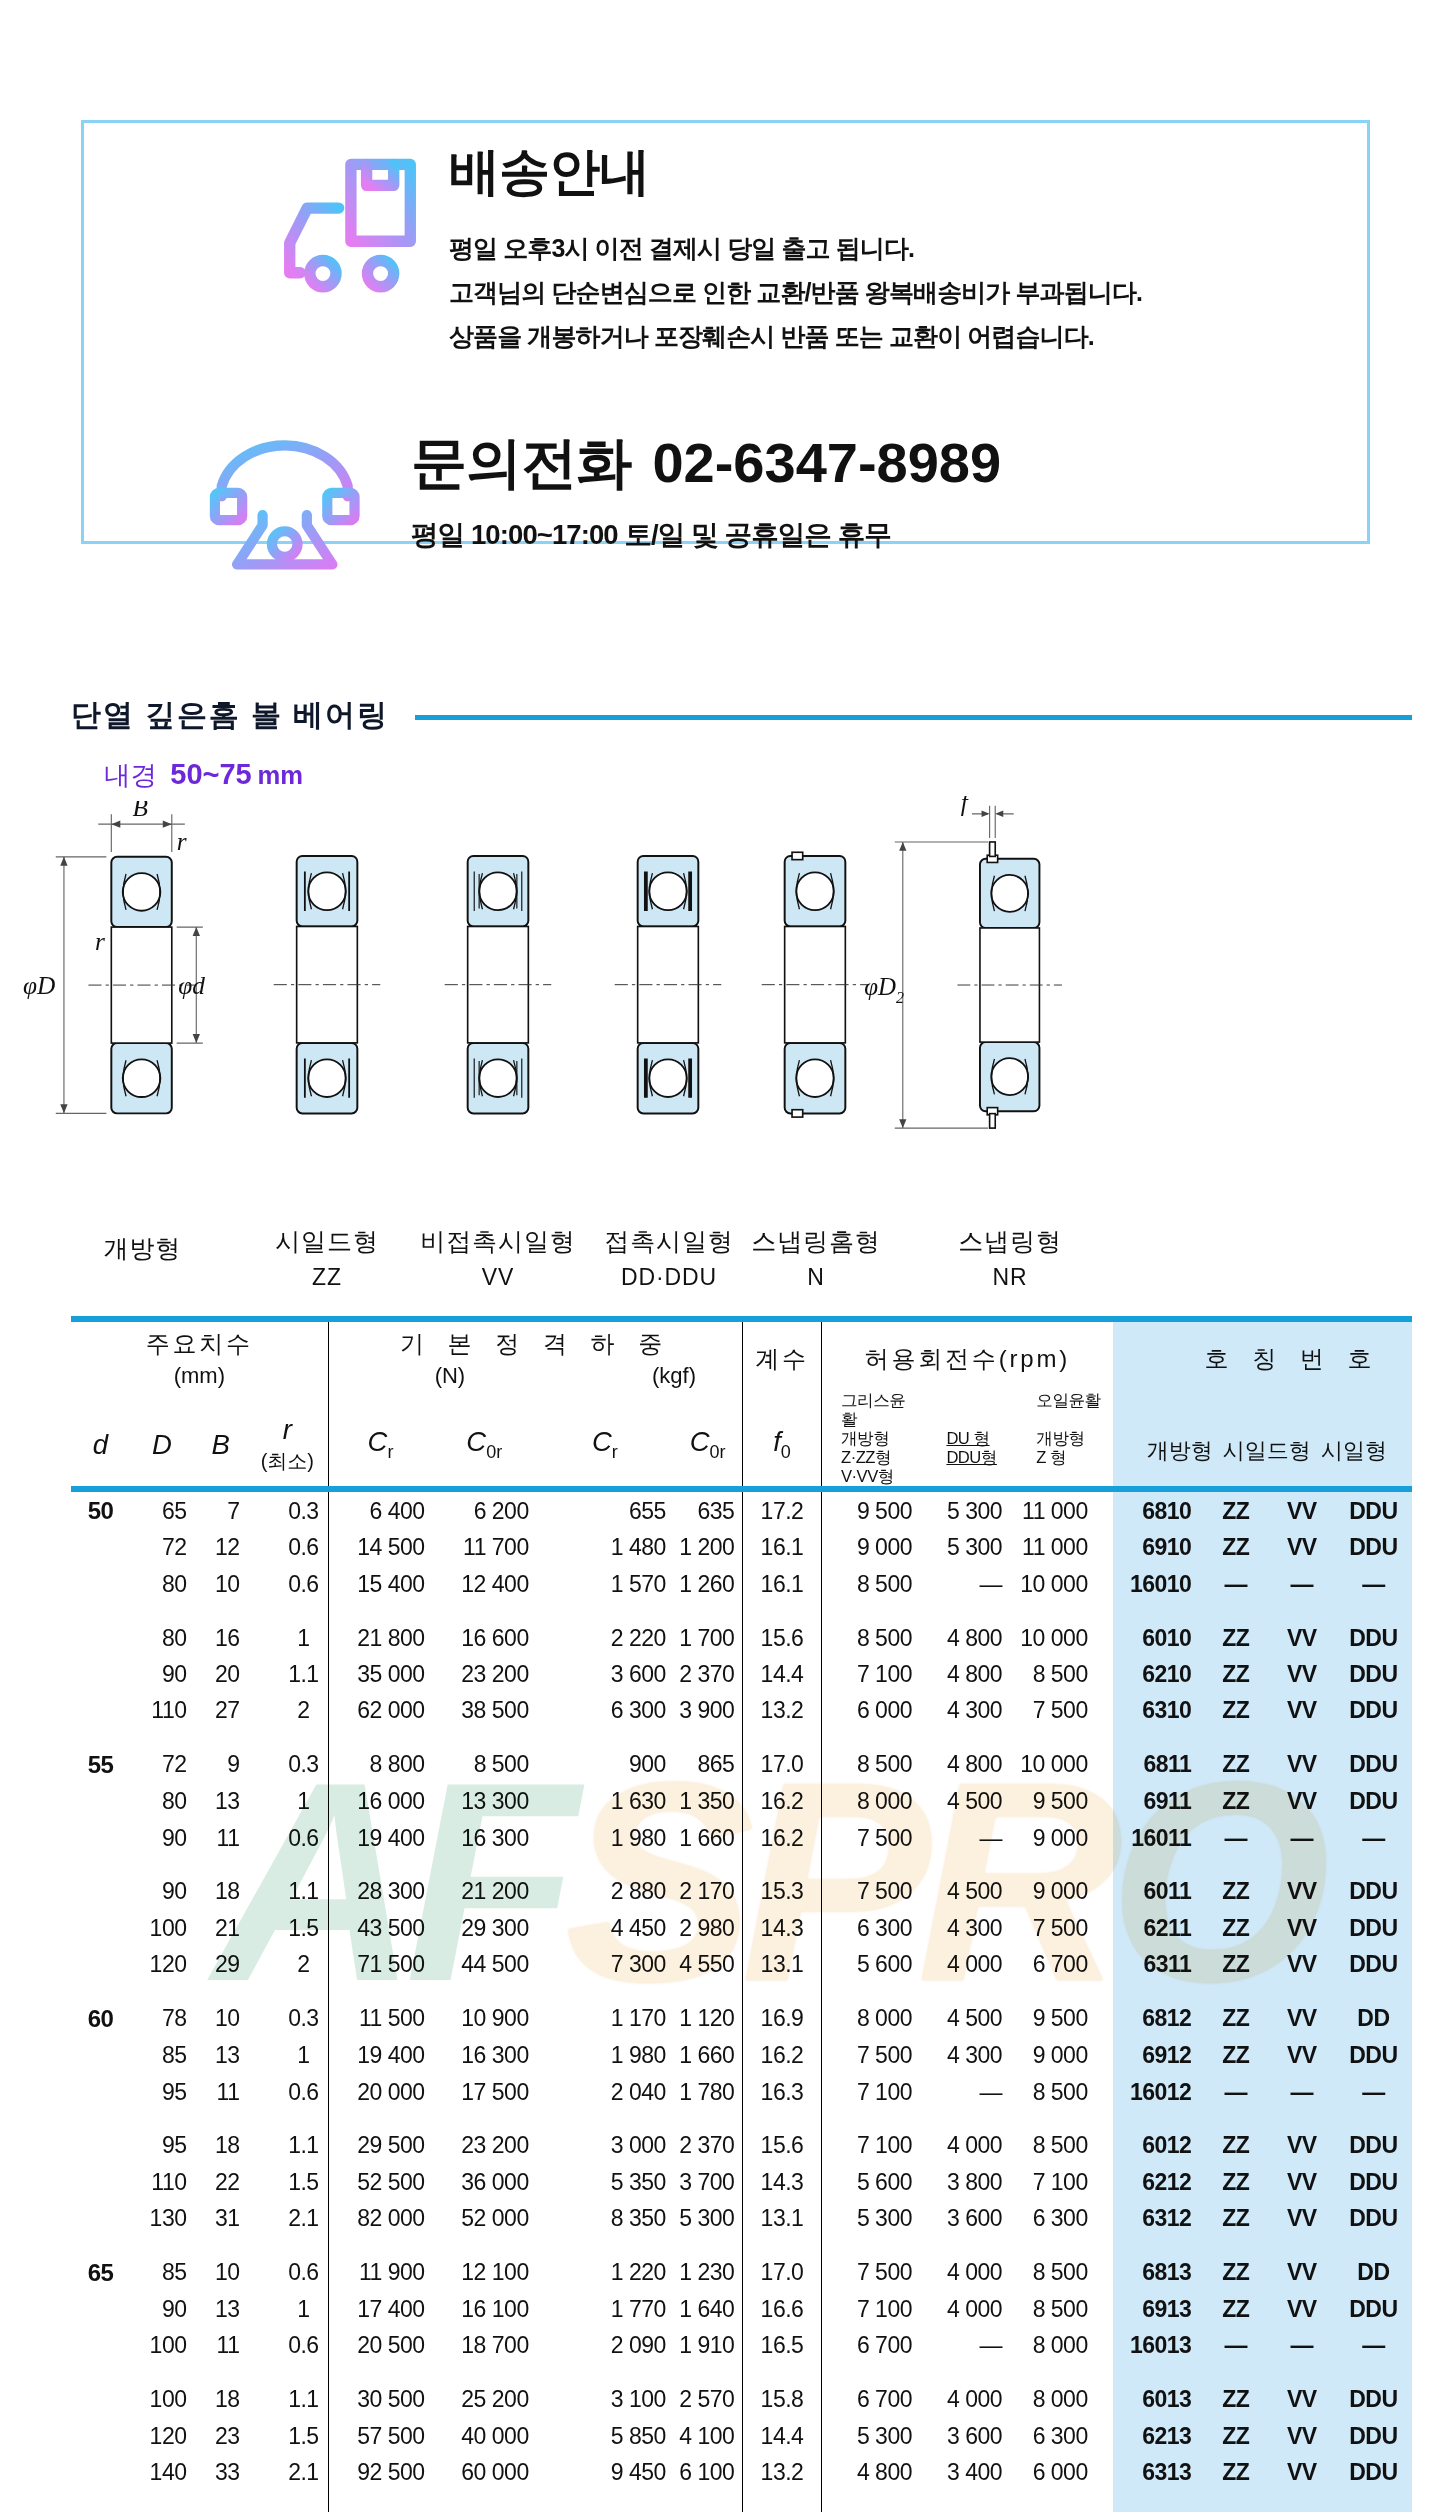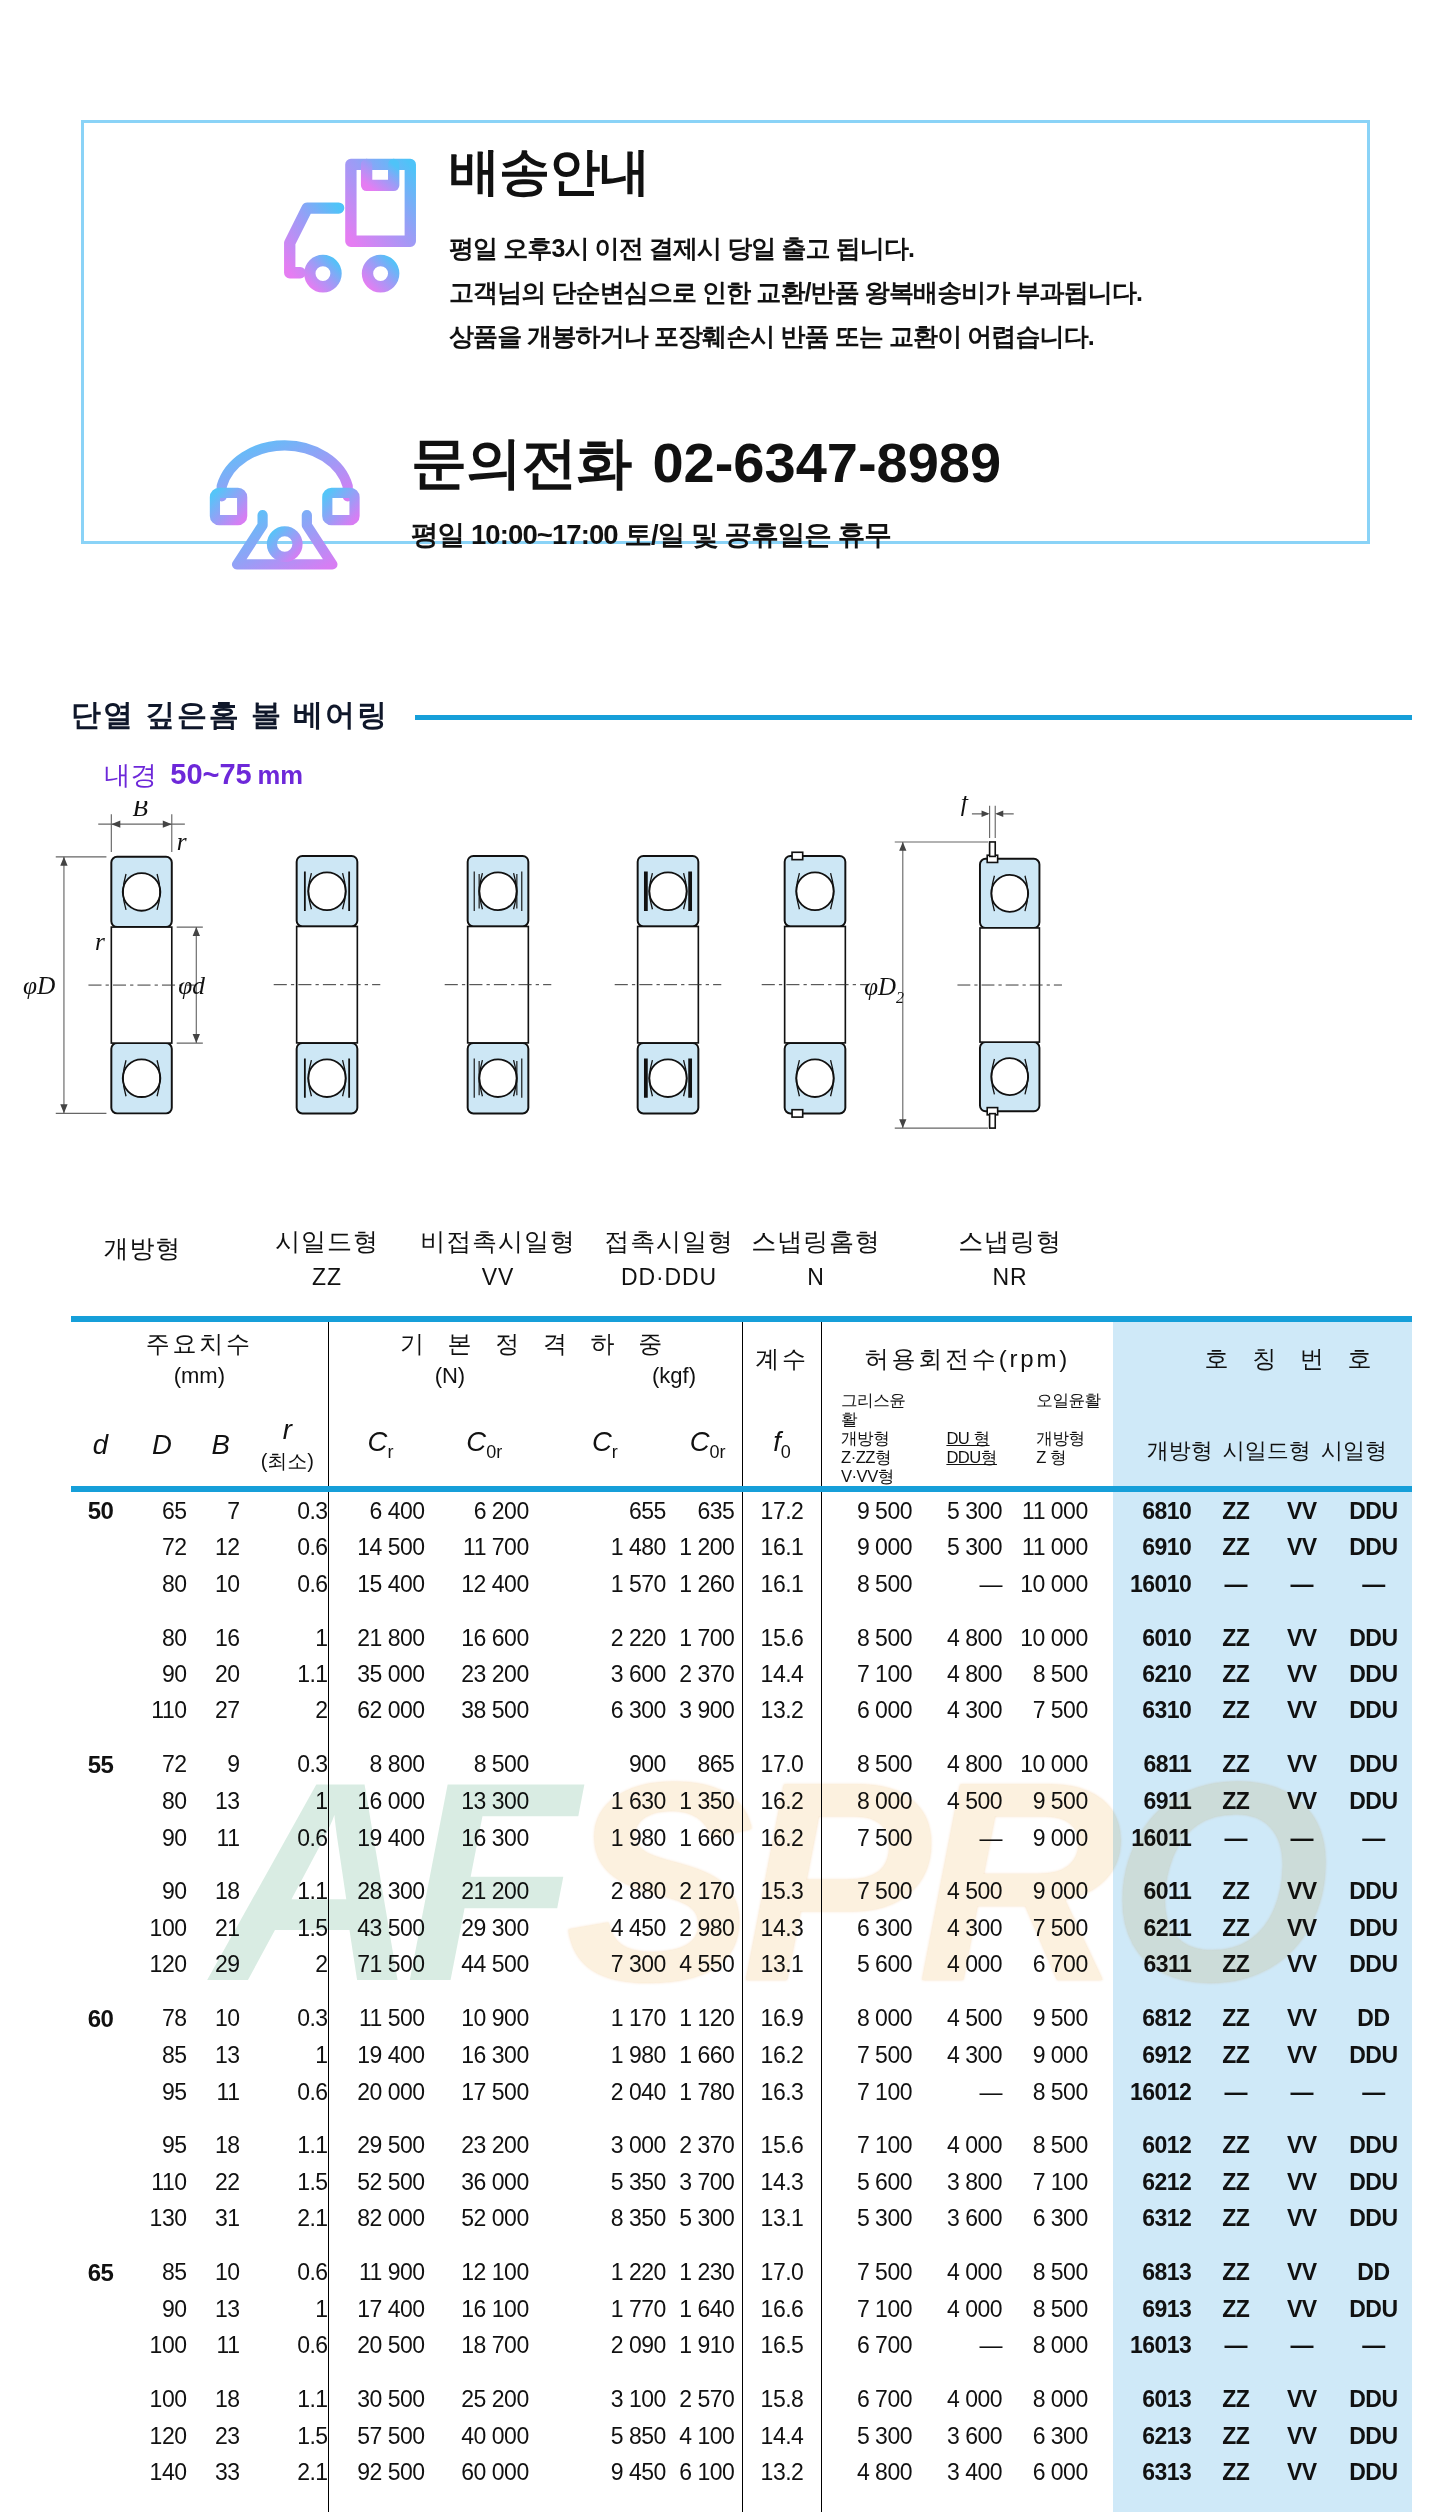--- a/index.html
+++ b/index.html
@@ -72,21 +72,21 @@
   .rpm-c1 { width:98px; padding-left:19px; }
   .rpm-c2 { width:90px;  padding-left:26.5px;text-decoration:underline; }
   .rpm-c3 { width:103px; padding-left:26.5px; }
   .part-sub { padding:0; }
   .part-cols { display:flex; justify-content:space-between; padding:26.5px 25px 0 34px; font-size:22px; letter-spacing:0px; }
 
   tbody td { font-size:23px; letter-spacing:-0.5px; padding-top:4.7px; padding-bottom:4.7px; }
   tbody tr.gap td { padding-top:22px; }
   td.num  { text-align:right; padding-right:7.6px; }
   td.td-d { text-align:center; font-weight:700; font-size:24px; }
-  td.td-r { text-align:right; padding-left:32px; }
+  td.td-r { text-align:center; padding-left:32px; }
   td.ctr  { text-align:center; }
   td.pr-big { padding-right:25px; }
   td.pnum { text-align:right; padding-right:11.4px; font-weight:700; }
   td.suf  { text-align:center; font-weight:700; }
   tbody tr:last-child td { padding-bottom:13.3px; }
 
   
   .watermark { position:absolute; left:213px; top:1740px; font-size:284px; font-weight:800;
                font-style:italic; letter-spacing:-13.3px; line-height:1; pointer-events:none;
                mix-blend-mode:multiply; opacity:0.55; font-family:"Liberation Sans",sans-serif; }

